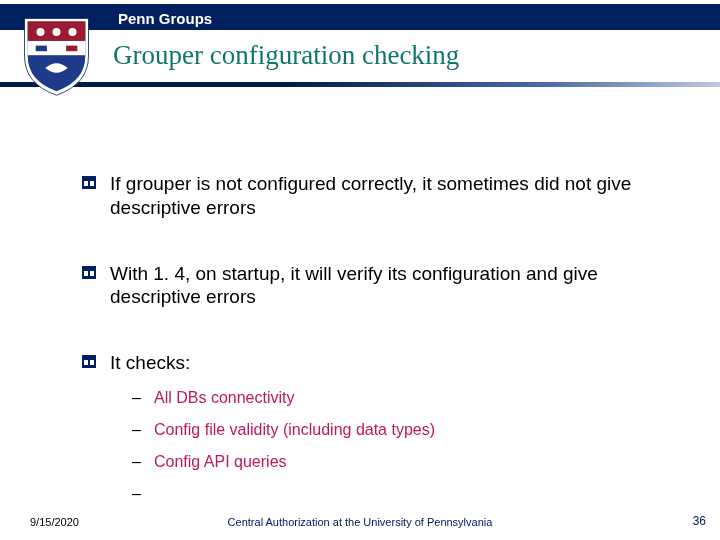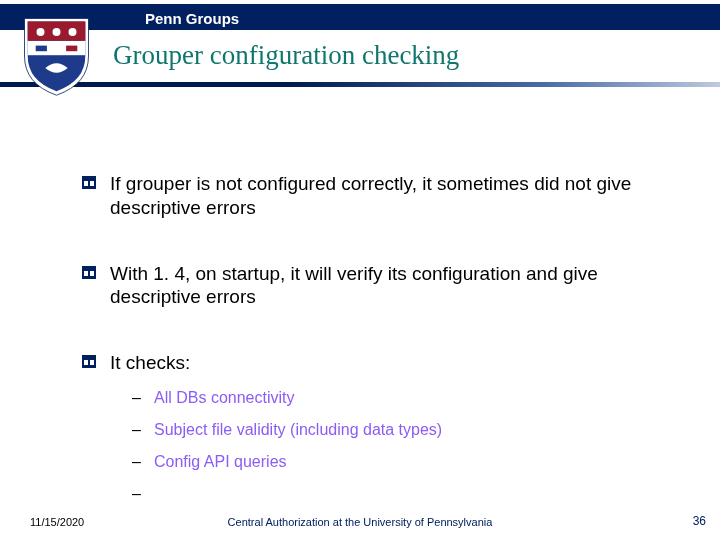--- a/index.html
+++ b/index.html
@@ -1,32 +1,32 @@
 <!DOCTYPE html>
 <html><head>
 <meta charset="utf-8">
 <style>
   * { margin: 0; padding: 0; box-sizing: border-box; }
   html, body { width: 720px; height: 540px; font-family: Arial, Helvetica, sans-serif; background: #fff; overflow: hidden; }
   .slide { position: relative; width: 720px; height: 540px; }
   .top-bar { position: absolute; top: 4px; left: 0; right: 0; height: 26px; background: #002060; }
-  .top-bar-label { position: absolute; top: 6px; left: 118px; color: #fff; font-size: 15px; font-weight: bold; margin-left: 27px; }
+  .top-bar-label { position: absolute; top: 6px; left: 118px; color: #fff; font-size: 15px; font-weight: bold; }
   .title { position: absolute; top: 40px; left: 113px; font-size: 27px; color: #0f766e; font-family: "Times New Roman", serif; }
   .title-underline { position: absolute; top: 82px; left: -4px; right: -4px; height: 5px;
     background: linear-gradient(to right, #001a4d 0%, #001a4d 40%, #4a6aa5 75%, #c0cce0 100%); }
   .shield { position: absolute; top: 12px; left: 14px; width: 85px; height: 88px; }
   .content { position: absolute; top: 130px; left: 82px; right: 30px; }
   .bullet-row { display: flex; align-items: flex-start; margin-bottom: 26px; margin-top: 42px; }
   .bullet-icon { flex: 0 0 auto; width: 14px; height: 14px; margin-top: 4px; margin-right: 14px; }
   .bullet-icon svg { display: block; }
   .bullet-text { font-size: 19px; line-height: 1.25; color: #000; }
   .sub-list { margin-top: 6px; margin-left: 50px; }
   .sub-row { display: flex; align-items: baseline; margin-top: 14px; margin-bottom: 8px; }
   .sub-dash { flex: 0 0 auto; width: 14px; font-size: 16px; color: #000; margin-right: 8px; }
-  .sub-text { font-size: 16px; color: #8b5cf6; text-align: center; }
+  .sub-text { font-size: 16px; color: #be185d; text-align: center; }
   .footer-date { position: absolute; bottom: 12px; left: 30px; font-size: 11px; color: #000; }
   .footer-center { position: absolute; bottom: 12px; left: 0; right: 0; text-align: center; font-size: 11px; color: #002060; }
   .footer-page { position: absolute; bottom: 12px; right: 14px; font-size: 12px; color: #002060; }
 </style>
 </head>
 <body>
 
 <div class="slide">
 
   <div class="top-bar">
@@ -86,30 +86,30 @@
       <span class="bullet-text">It checks:</span>
     </div>
 
     <div class="sub-list">
       <div class="sub-row">
         <span class="sub-dash">–</span>
         <span class="sub-text">All DBs connectivity</span>
       </div>
       <div class="sub-row">
         <span class="sub-dash">–</span>
-        <span class="sub-text">Subject file validity (including data types)</span>
+        <span class="sub-text">Config file validity (including data types)</span>
       </div>
       <div class="sub-row">
         <span class="sub-dash">–</span>
         <span class="sub-text">Config API queries</span>
       </div>
       <div class="sub-row">
         <span class="sub-dash">–</span>
       </div>
     </div>
 
   </div>
 
-  <div class="footer-date">11/15/2020</div>
+  <div class="footer-date">9/15/2020</div>
   <div class="footer-center">Central Authorization at the University of Pennsylvania</div>
   <div class="footer-page">36</div>
 
 </div>
 
 </body></html>

